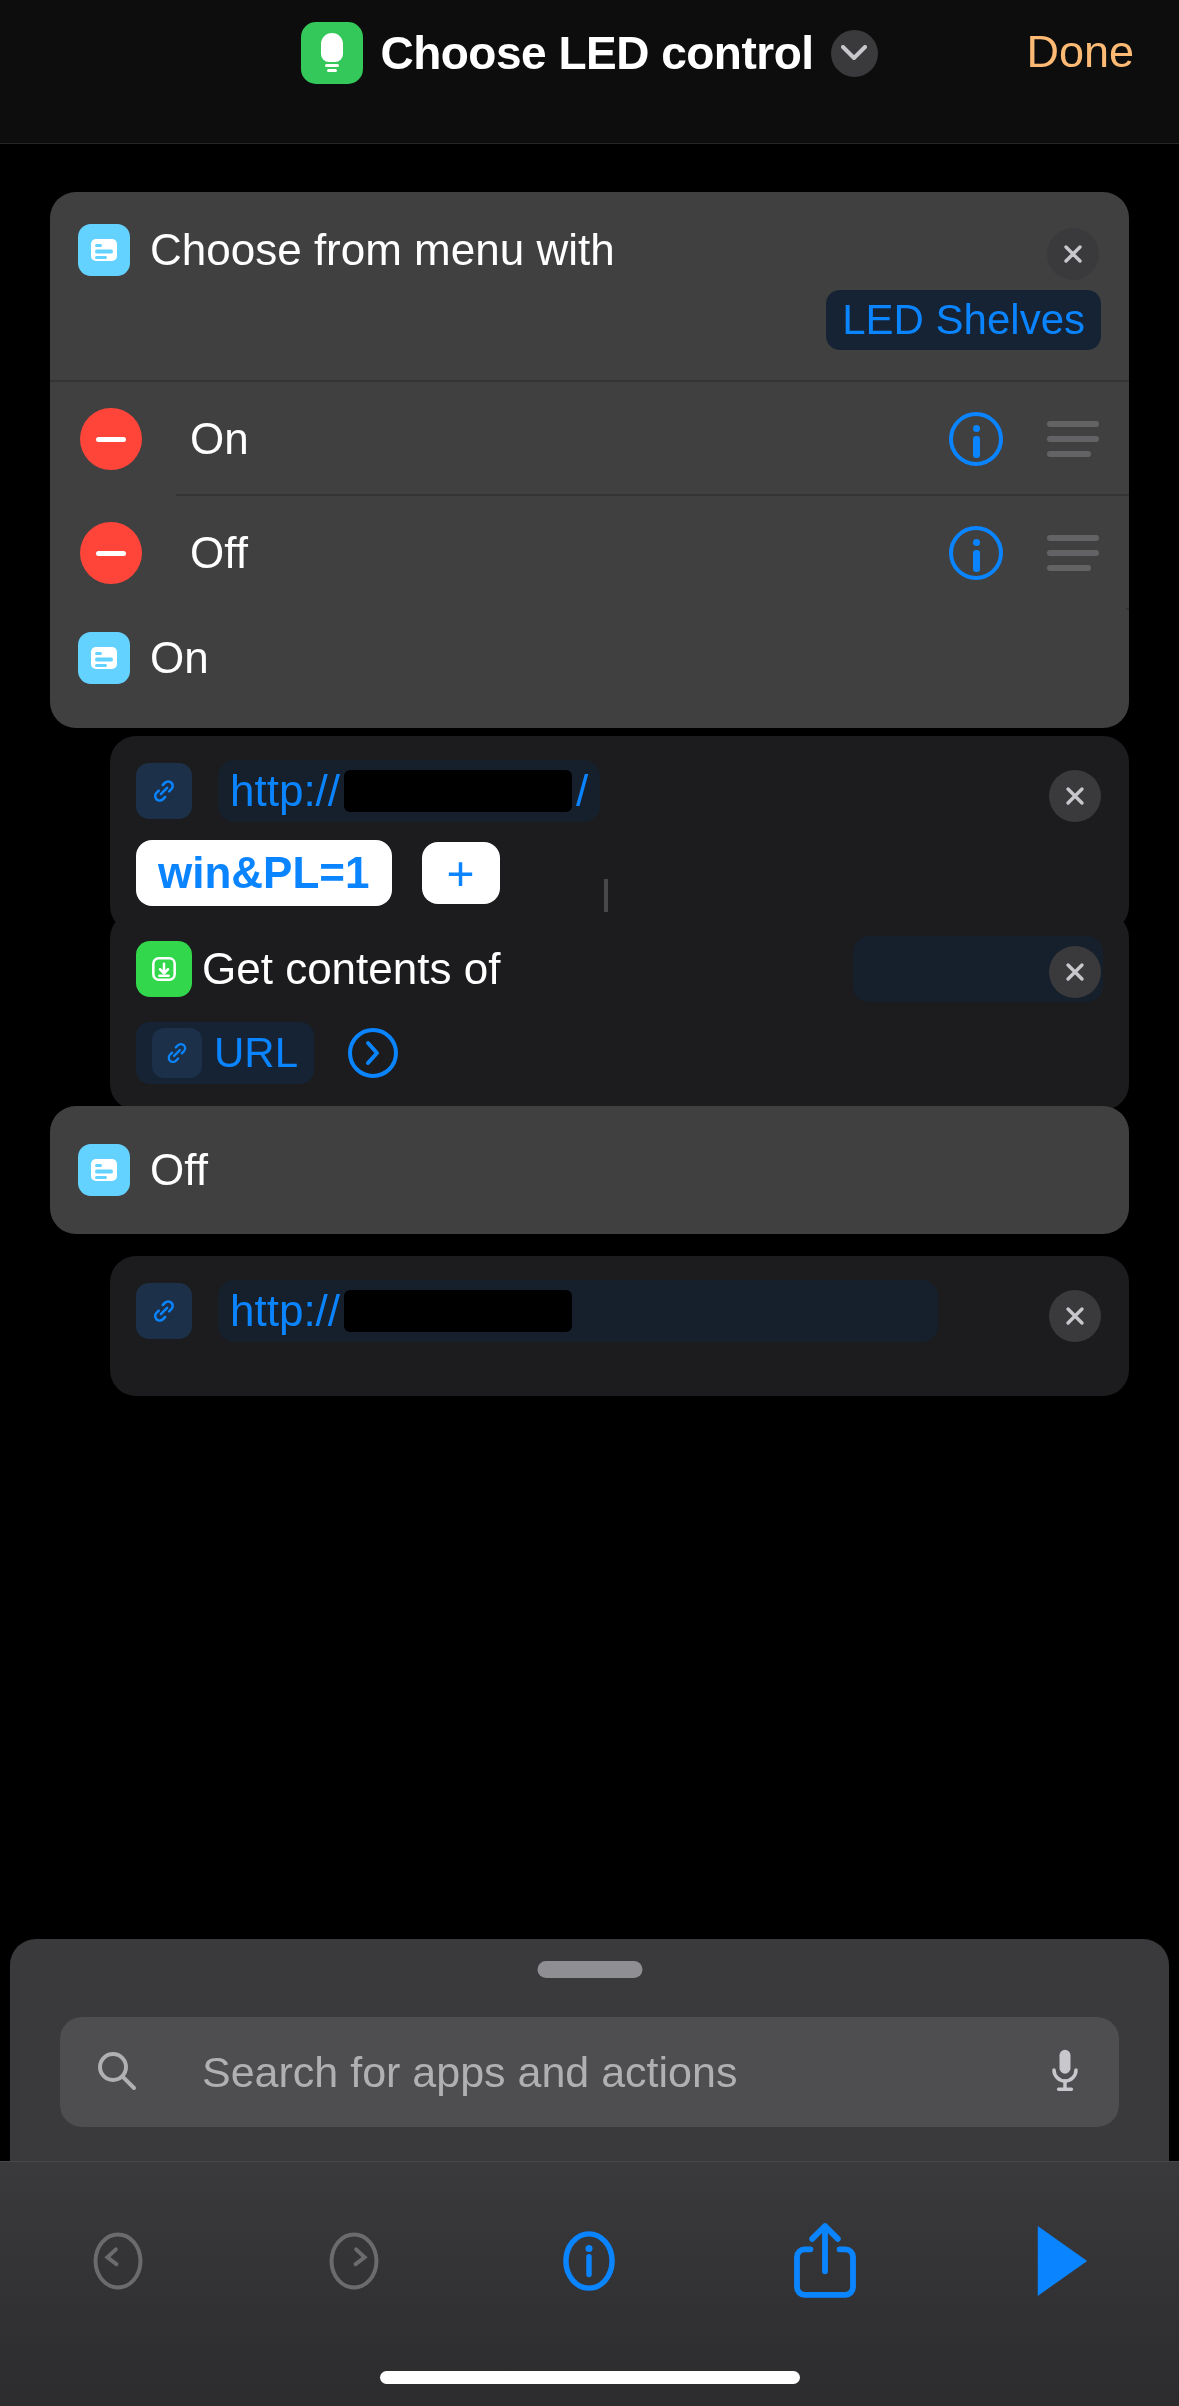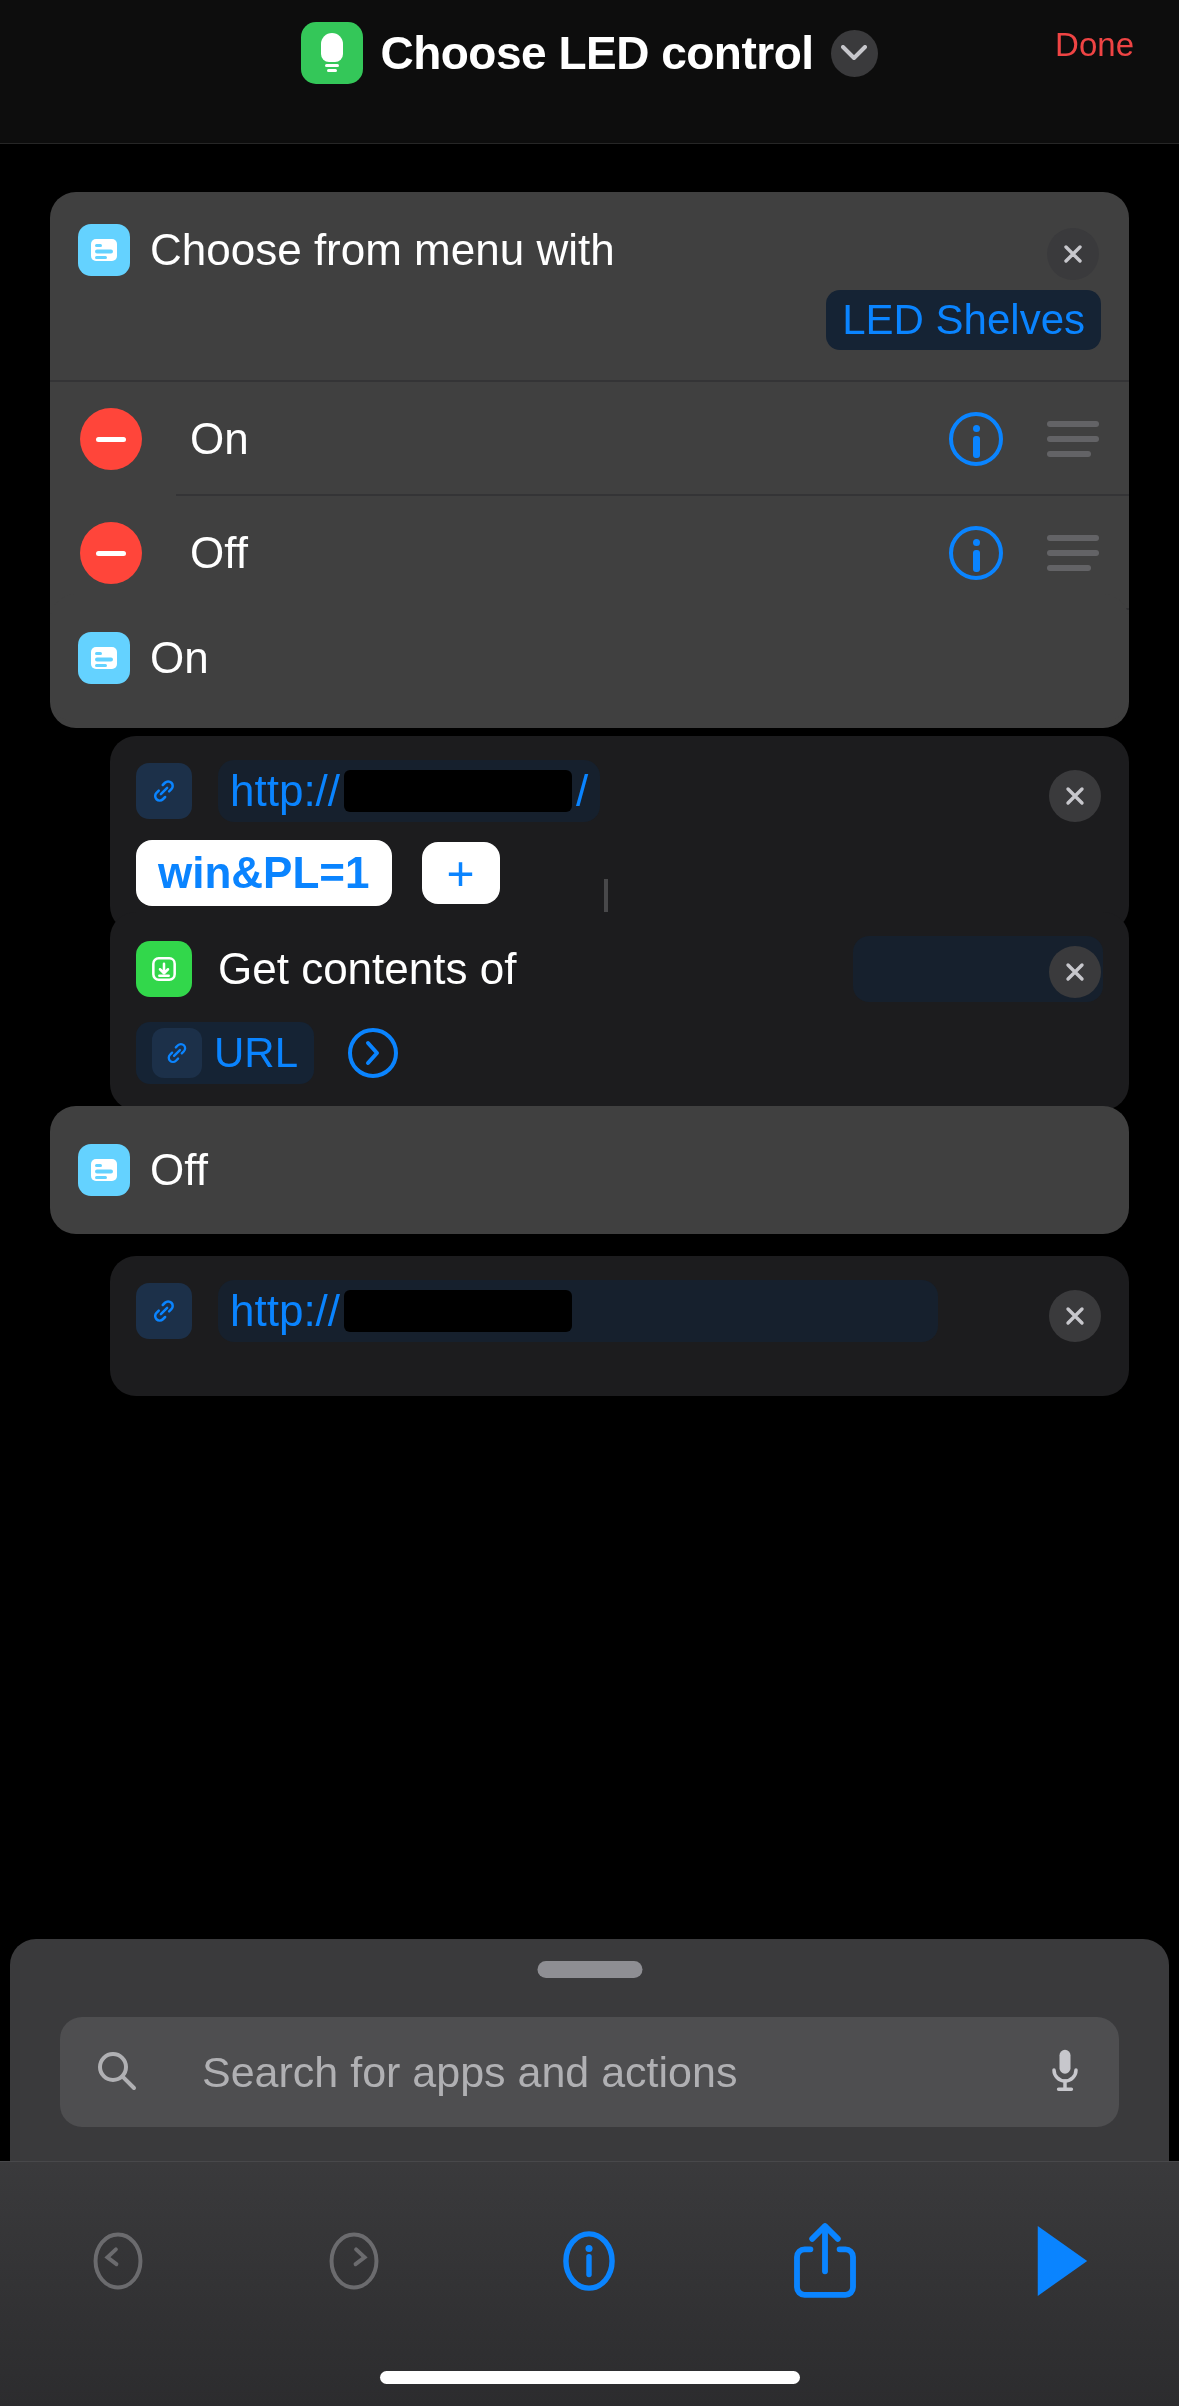--- a/index.html
+++ b/index.html
@@ -45,21 +45,21 @@
     letter-spacing: -0.5px; white-space: nowrap;
   }
   #nav-chevron {
     width: 47px; height: 47px; border-radius: 50%;
     background: #3a3a3c;
     display: flex; align-items: center; justify-content: center; flex: none;
   }
   #nav-chevron svg { display: block; }
   #nav-done {
     position: absolute; right: 45px; top: 26px;
-    font-size: 33px; color: #ef4444; font-weight: normal;
+    font-size: 45px; color: #fdba74; font-weight: normal;
   }
 
   
   #content { position: absolute; top: 144px; left: 0; width: 1179px; height: 2262px; }
 
   .card {
     background: #404040;
     border-radius: 26px;
     text-align: right;
   }
@@ -348,21 +348,21 @@
 
     <div class="url-card" style="top:768px;">
       <div class="url-line">
         <div class="action-icon icon-getcontents" style="width:56px;height:56px;border-radius:14px;">
           <svg width="32" height="32" viewBox="0 0 24 24" fill="none" stroke="#fff" stroke-width="1.9" stroke-linecap="round" stroke-linejoin="round">
             <rect x="4" y="4" width="16" height="16" rx="4"></rect>
             <path d="M12 8 L12 15 M9 12.2 L12 15.2 L15 12.2"></path>
             <path d="M8.5 17 L15.5 17"></path>
           </svg>
         </div>
-        <div class="action-title" style="margin-left:18px;">Get contents of</div>
+        <div class="action-title" style="margin-left:2px;">Get contents of</div>
         <div style="flex:1;"></div>
         <div class="url-field" style="width:250px;height:66px;"></div>
         <div class="close-btn" style="position:absolute;right:28px;top:34px;">
           <svg width="24" height="24" viewBox="0 0 24 24">
               <path d="M5 5 L19 19 M19 5 L5 19" stroke="#c7c7cc" stroke-width="3.4" stroke-linecap="round"></path>
             </svg>
         </div>
       </div>
       <div class="url-line" style="margin-top:20px;">
         <span class="token">

